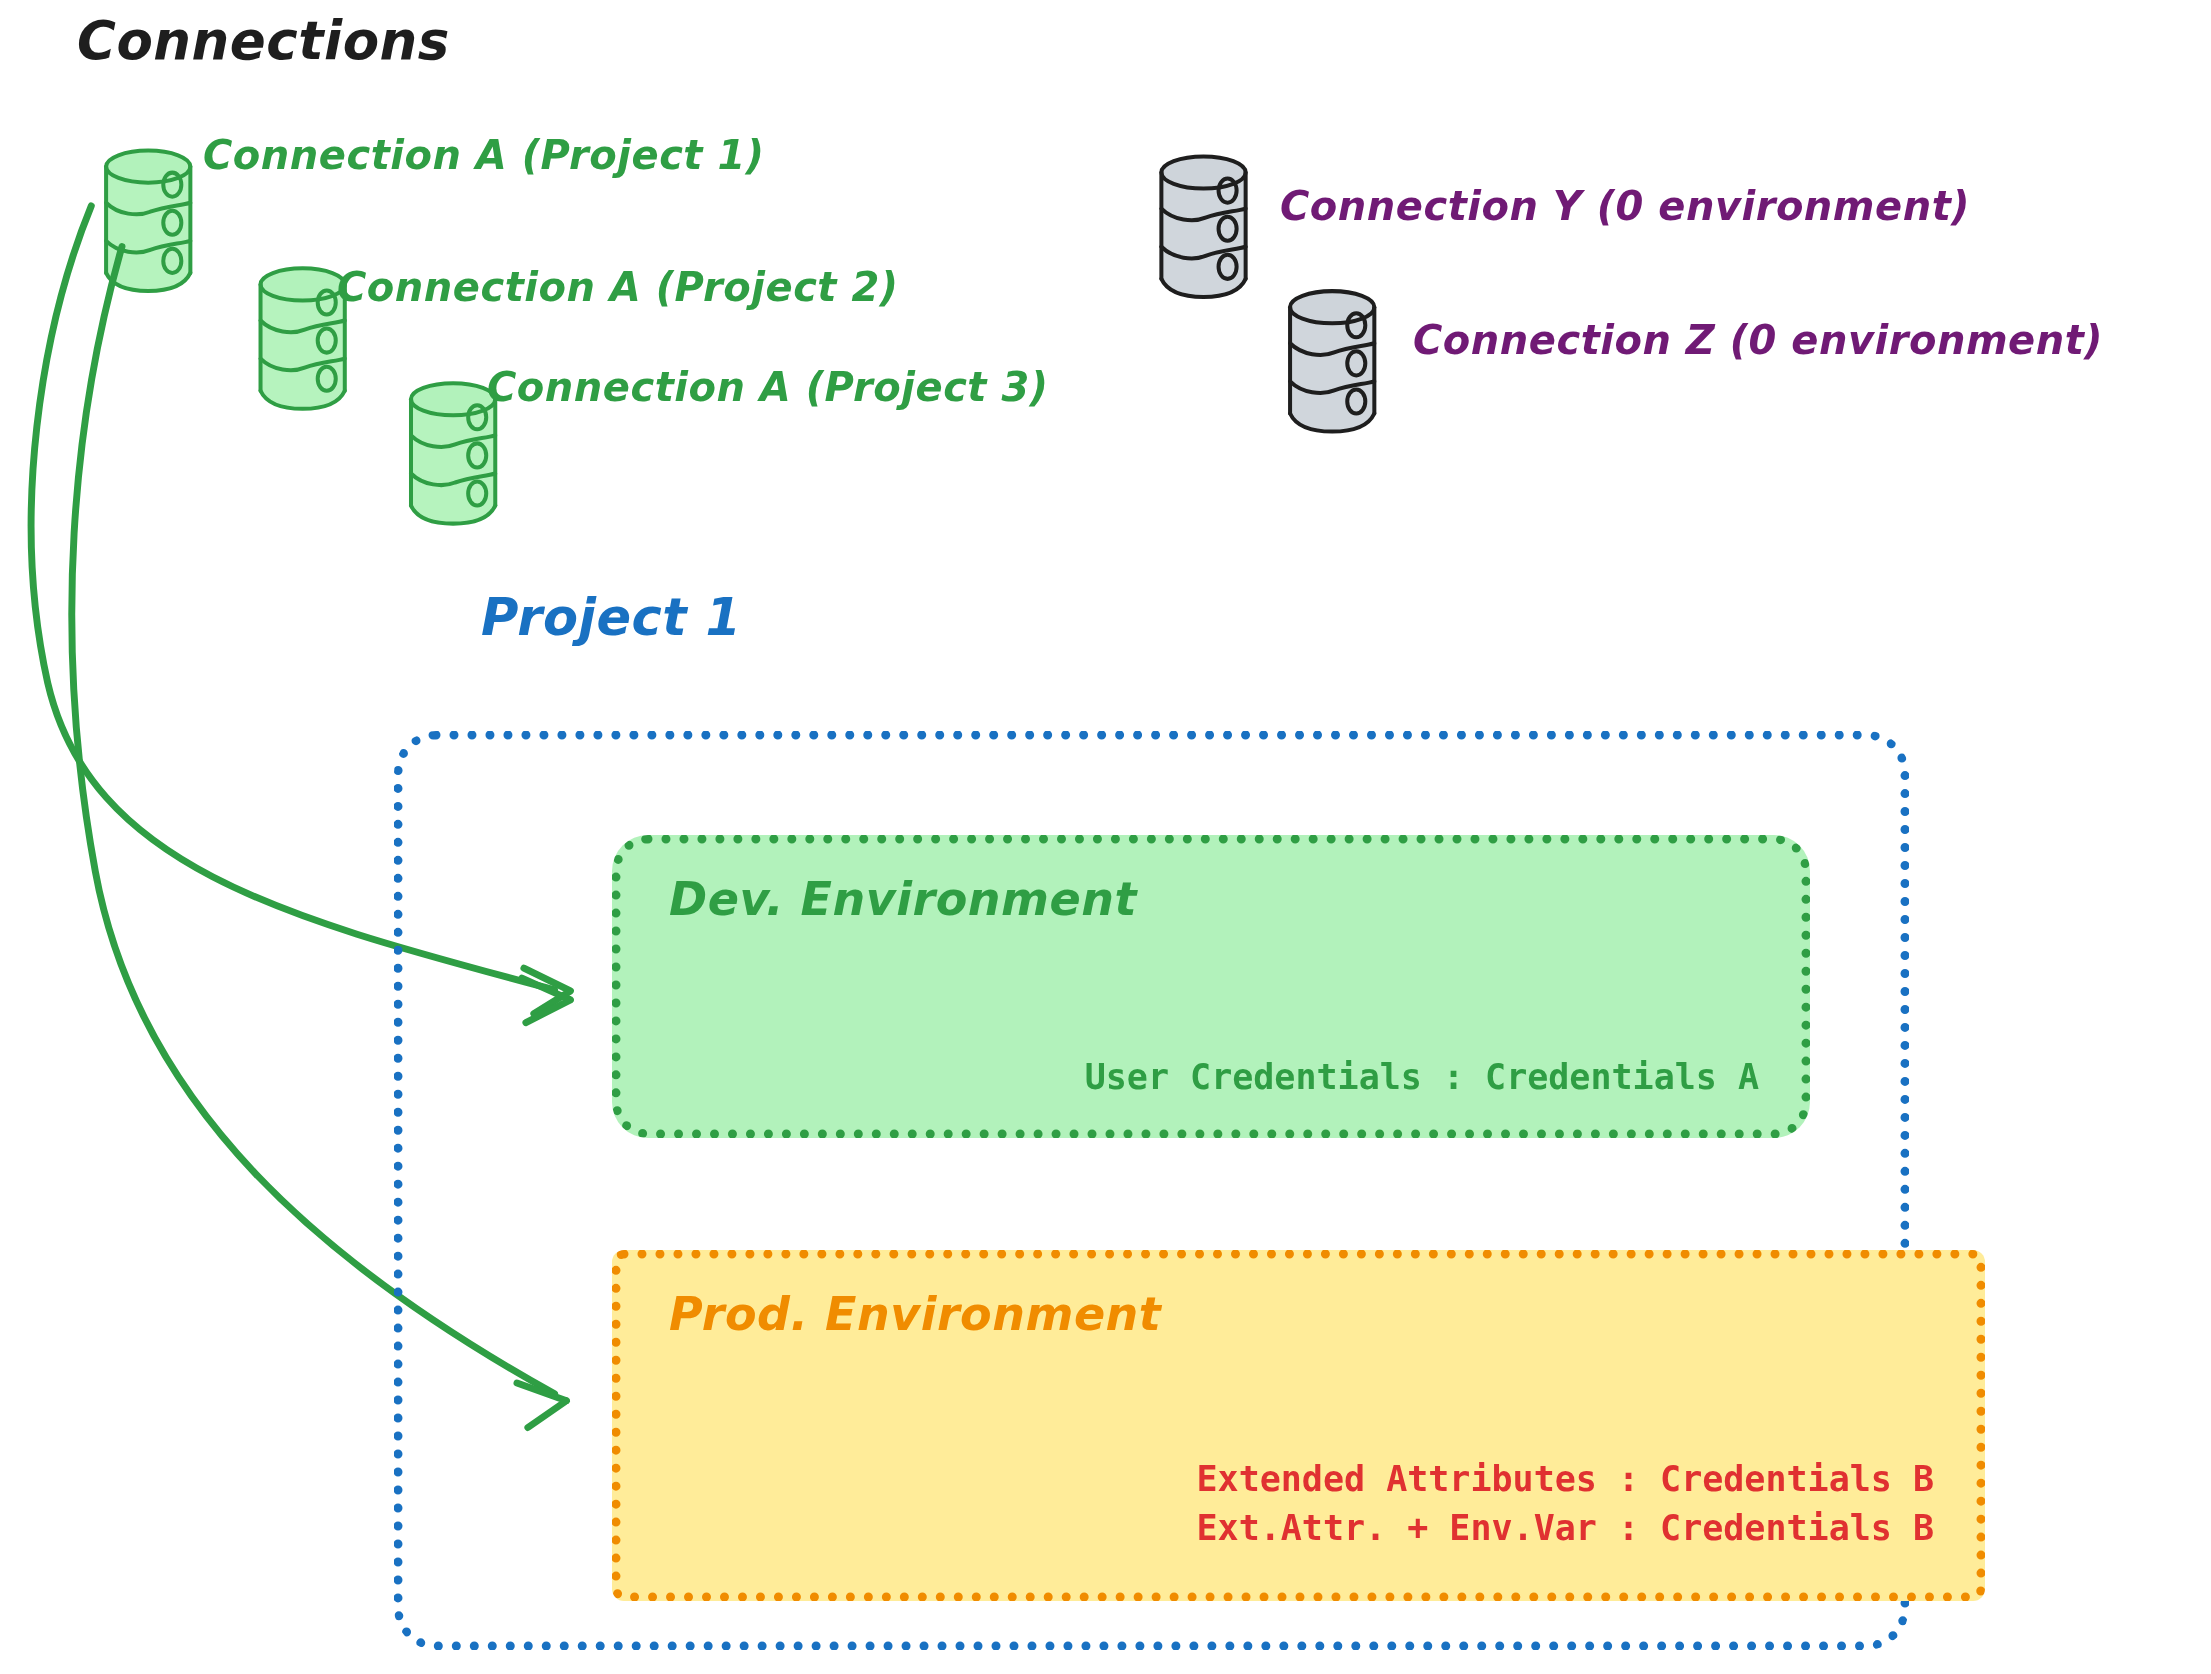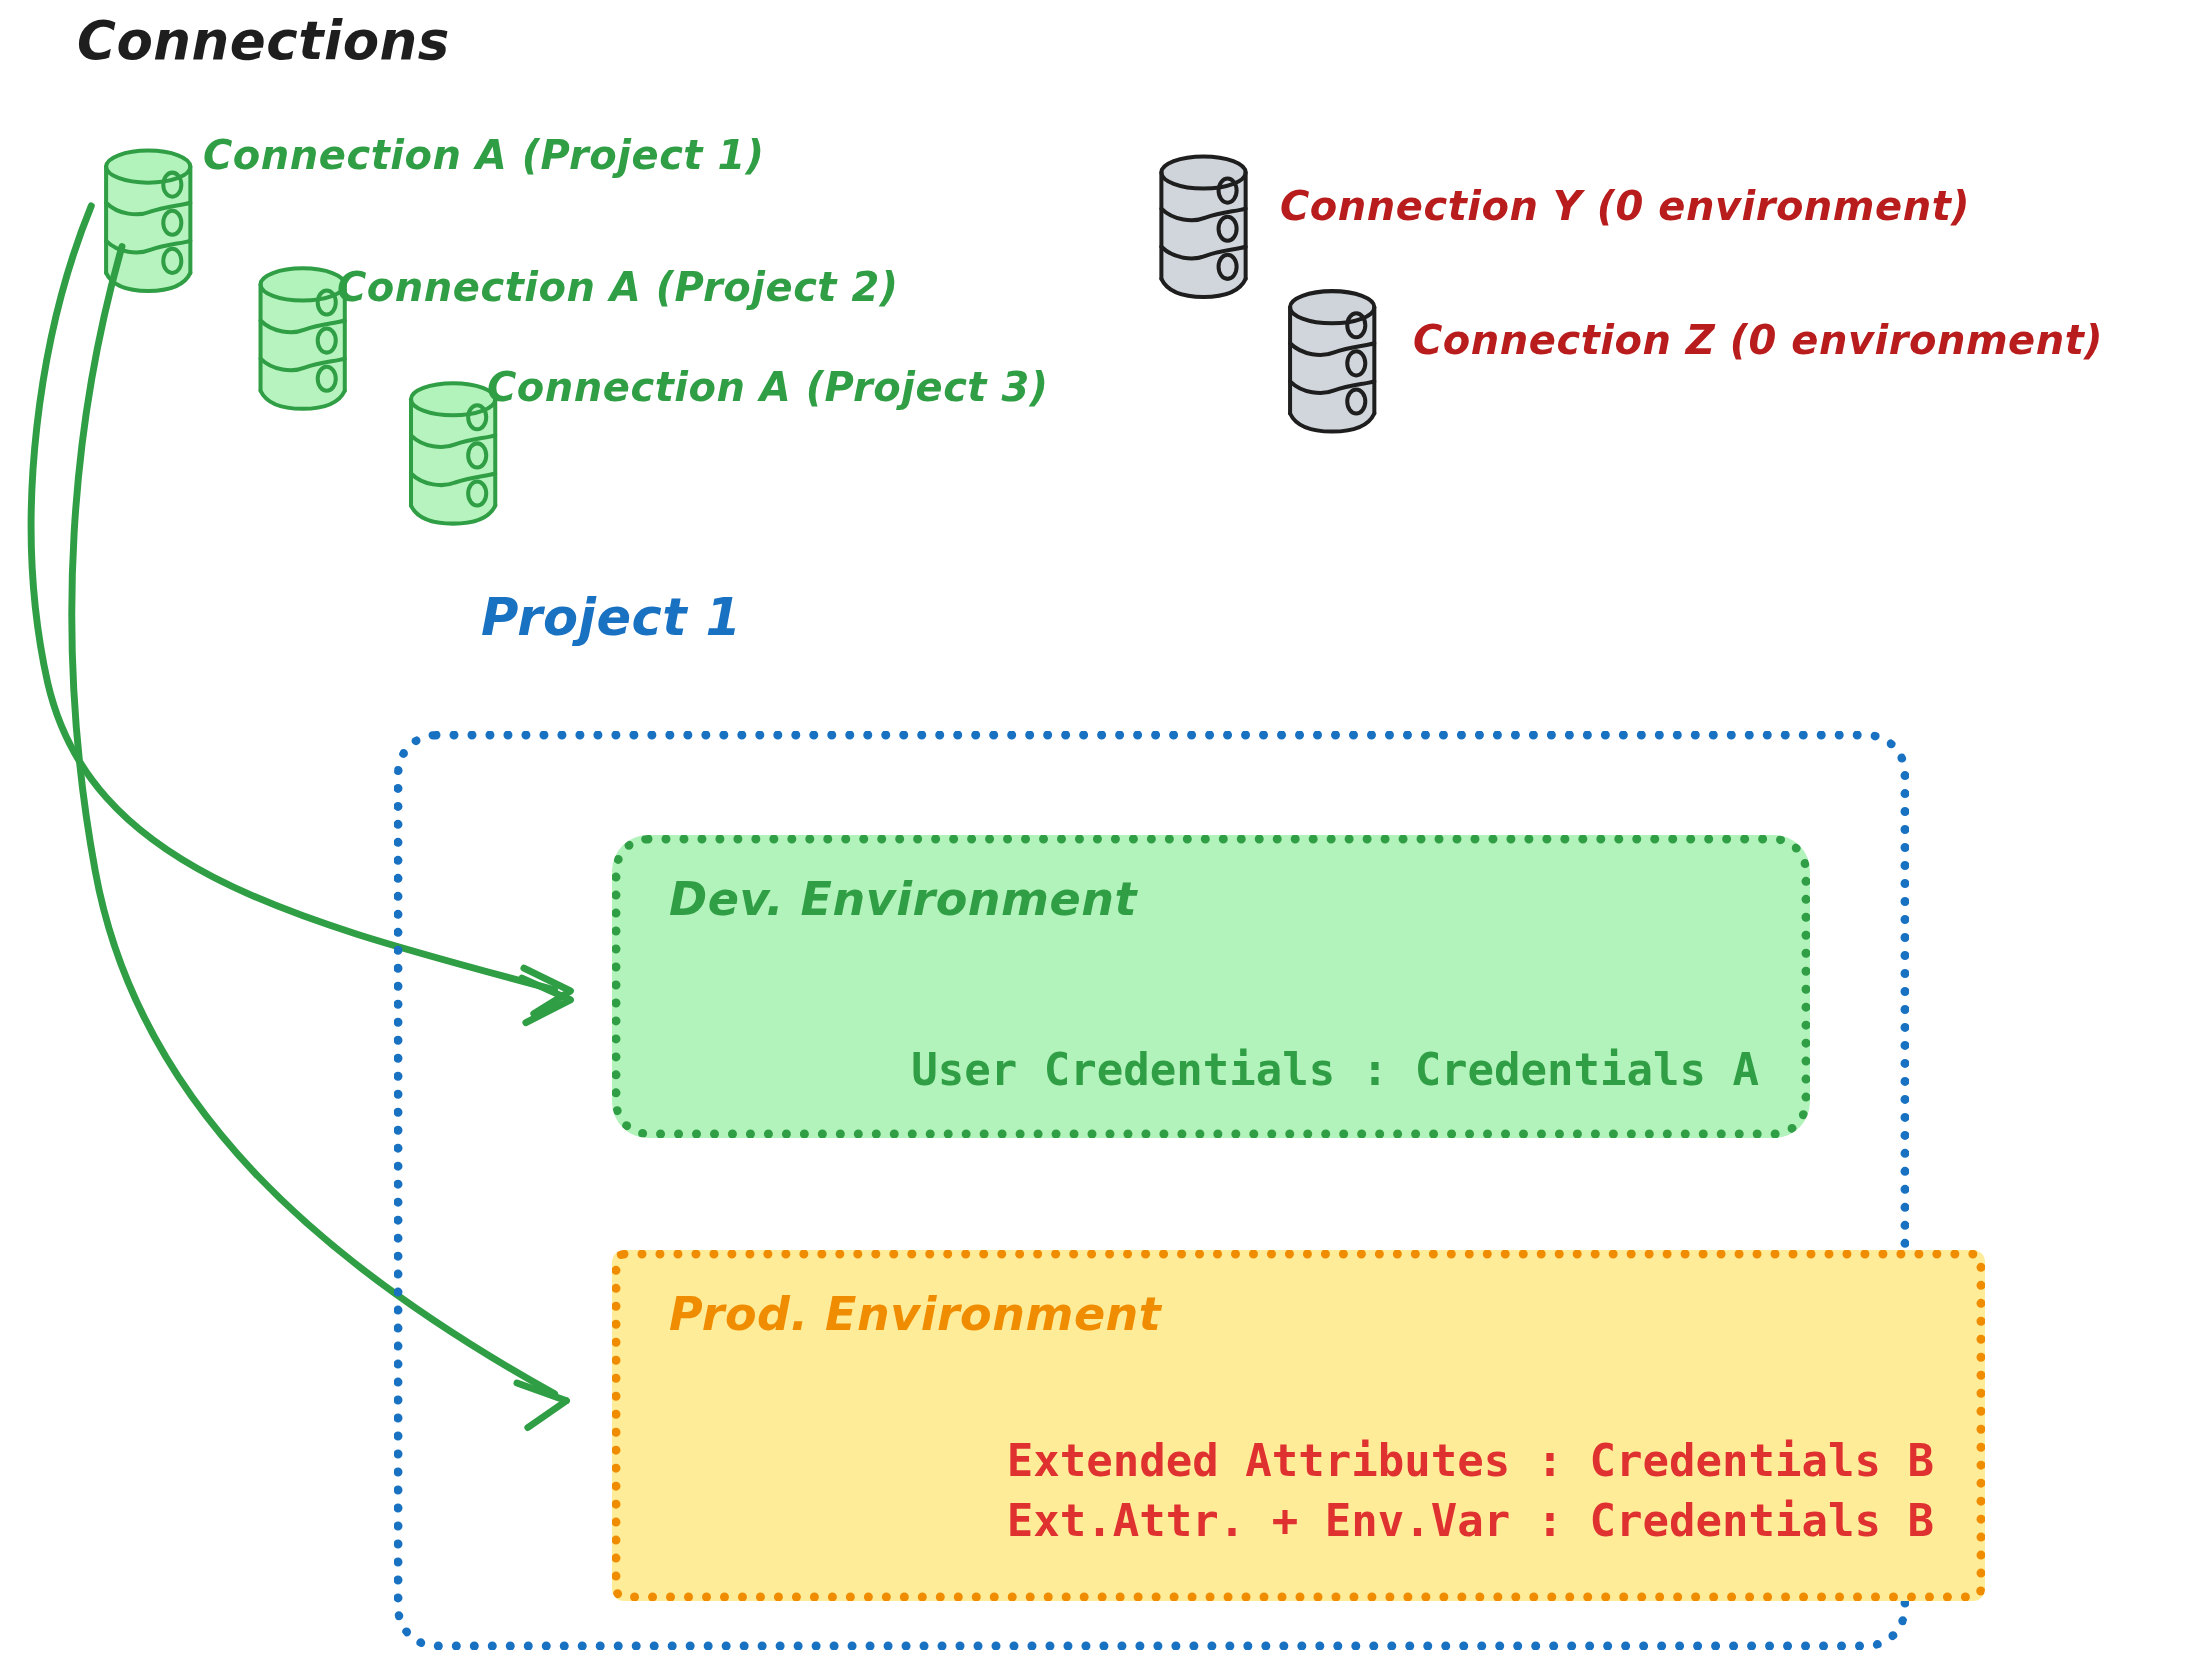--- a/index.html
+++ b/index.html
@@ -34,21 +34,21 @@
     left: 77px; top: 10px;
     font-size: 53px;
     color: #1e1e1e;
   }
 
   
   .conn-label {
     font-size: 40px;
   }
   .conn-green { color: #2f9e44; }
-  .conn-black { color: #b91c1c; }
+  .conn-black { color: #701a75; }
 
   
   #project-title {
     left: 481px; top: 588px;
     font-size: 51px;
     color: #1971c2;
   }
 
   
   .dotted-box {
@@ -82,21 +82,21 @@
     left: 48px; top: 28px;
     font-size: 46px;
   }
   #dev-box .box-title { color: #2f9e44; }
   #prod-box .box-title { color: #f08c00; }
 
   .box-lines {
     position: absolute;
     right: 42px;
     text-align: right;
-    font-size: 44px;
+    font-size: 35px;
     line-height: 1.38;
   }
   #dev-lines { bottom: 28px; color: #2f9e44; }
   #prod-lines { bottom: 40px; color: #e03131; }
 
   
   #art {
     position: absolute;
     left: 0; top: 0;
     width: 2212px; height: 1674px;

